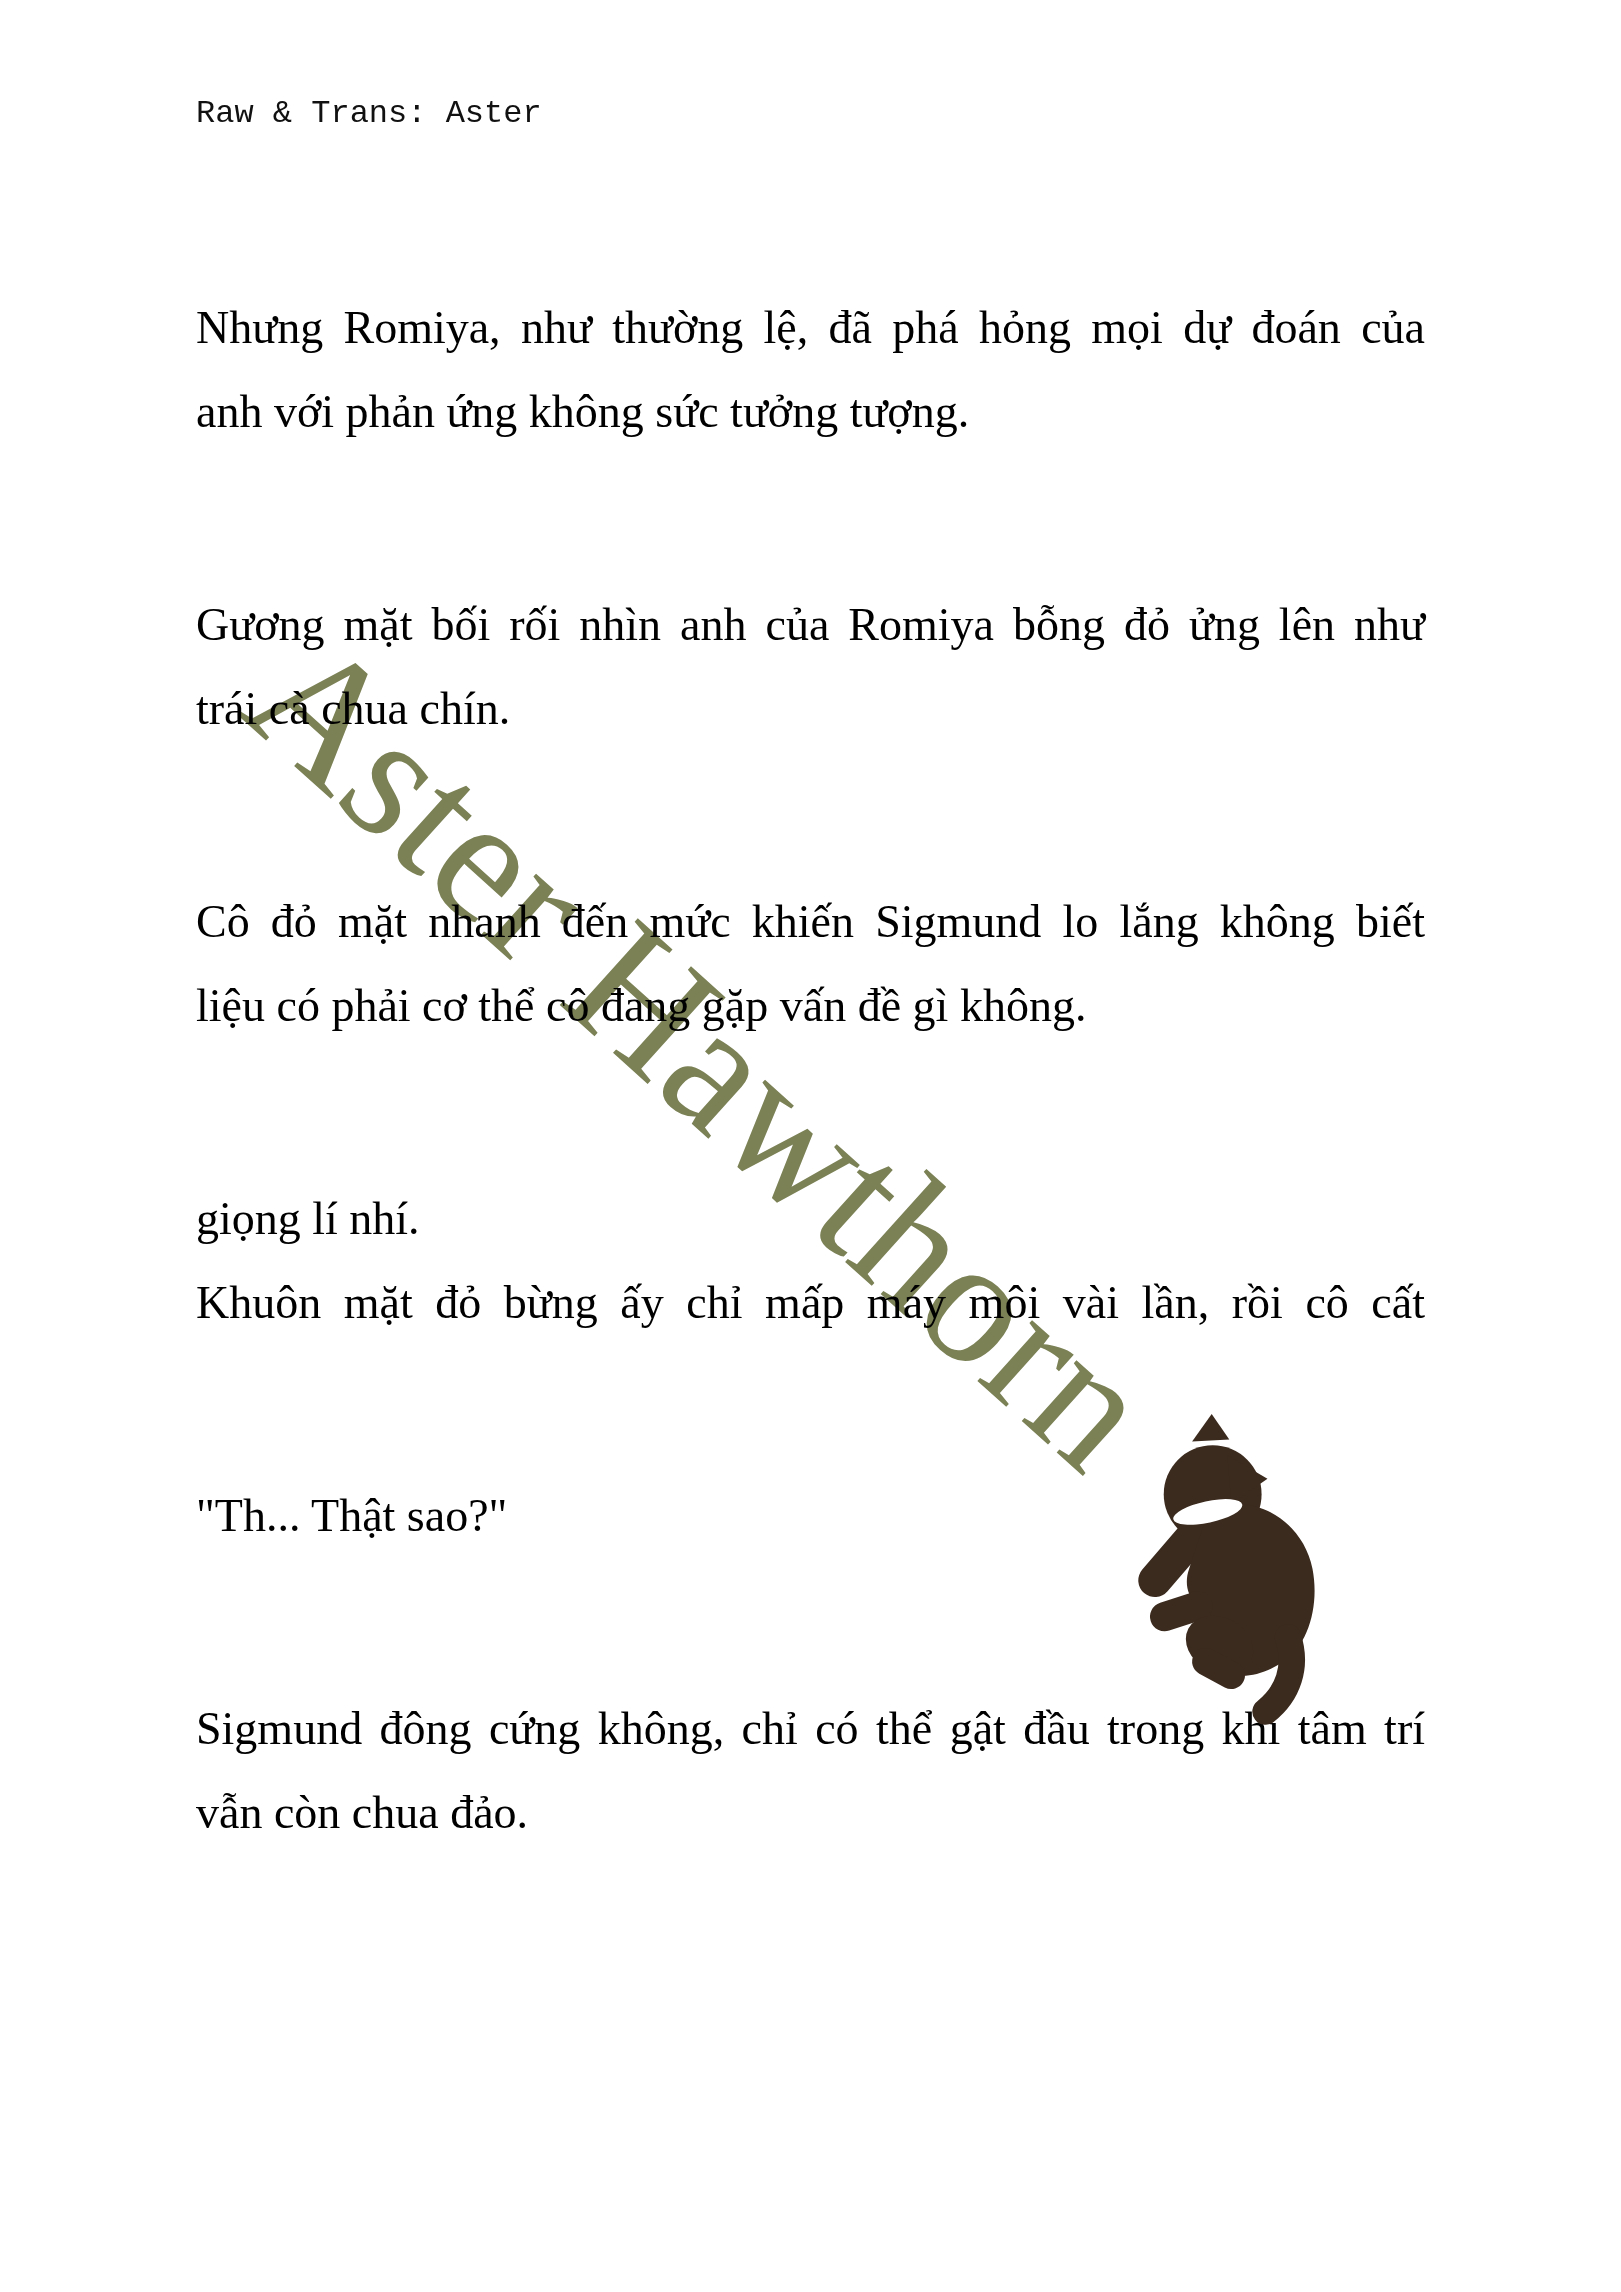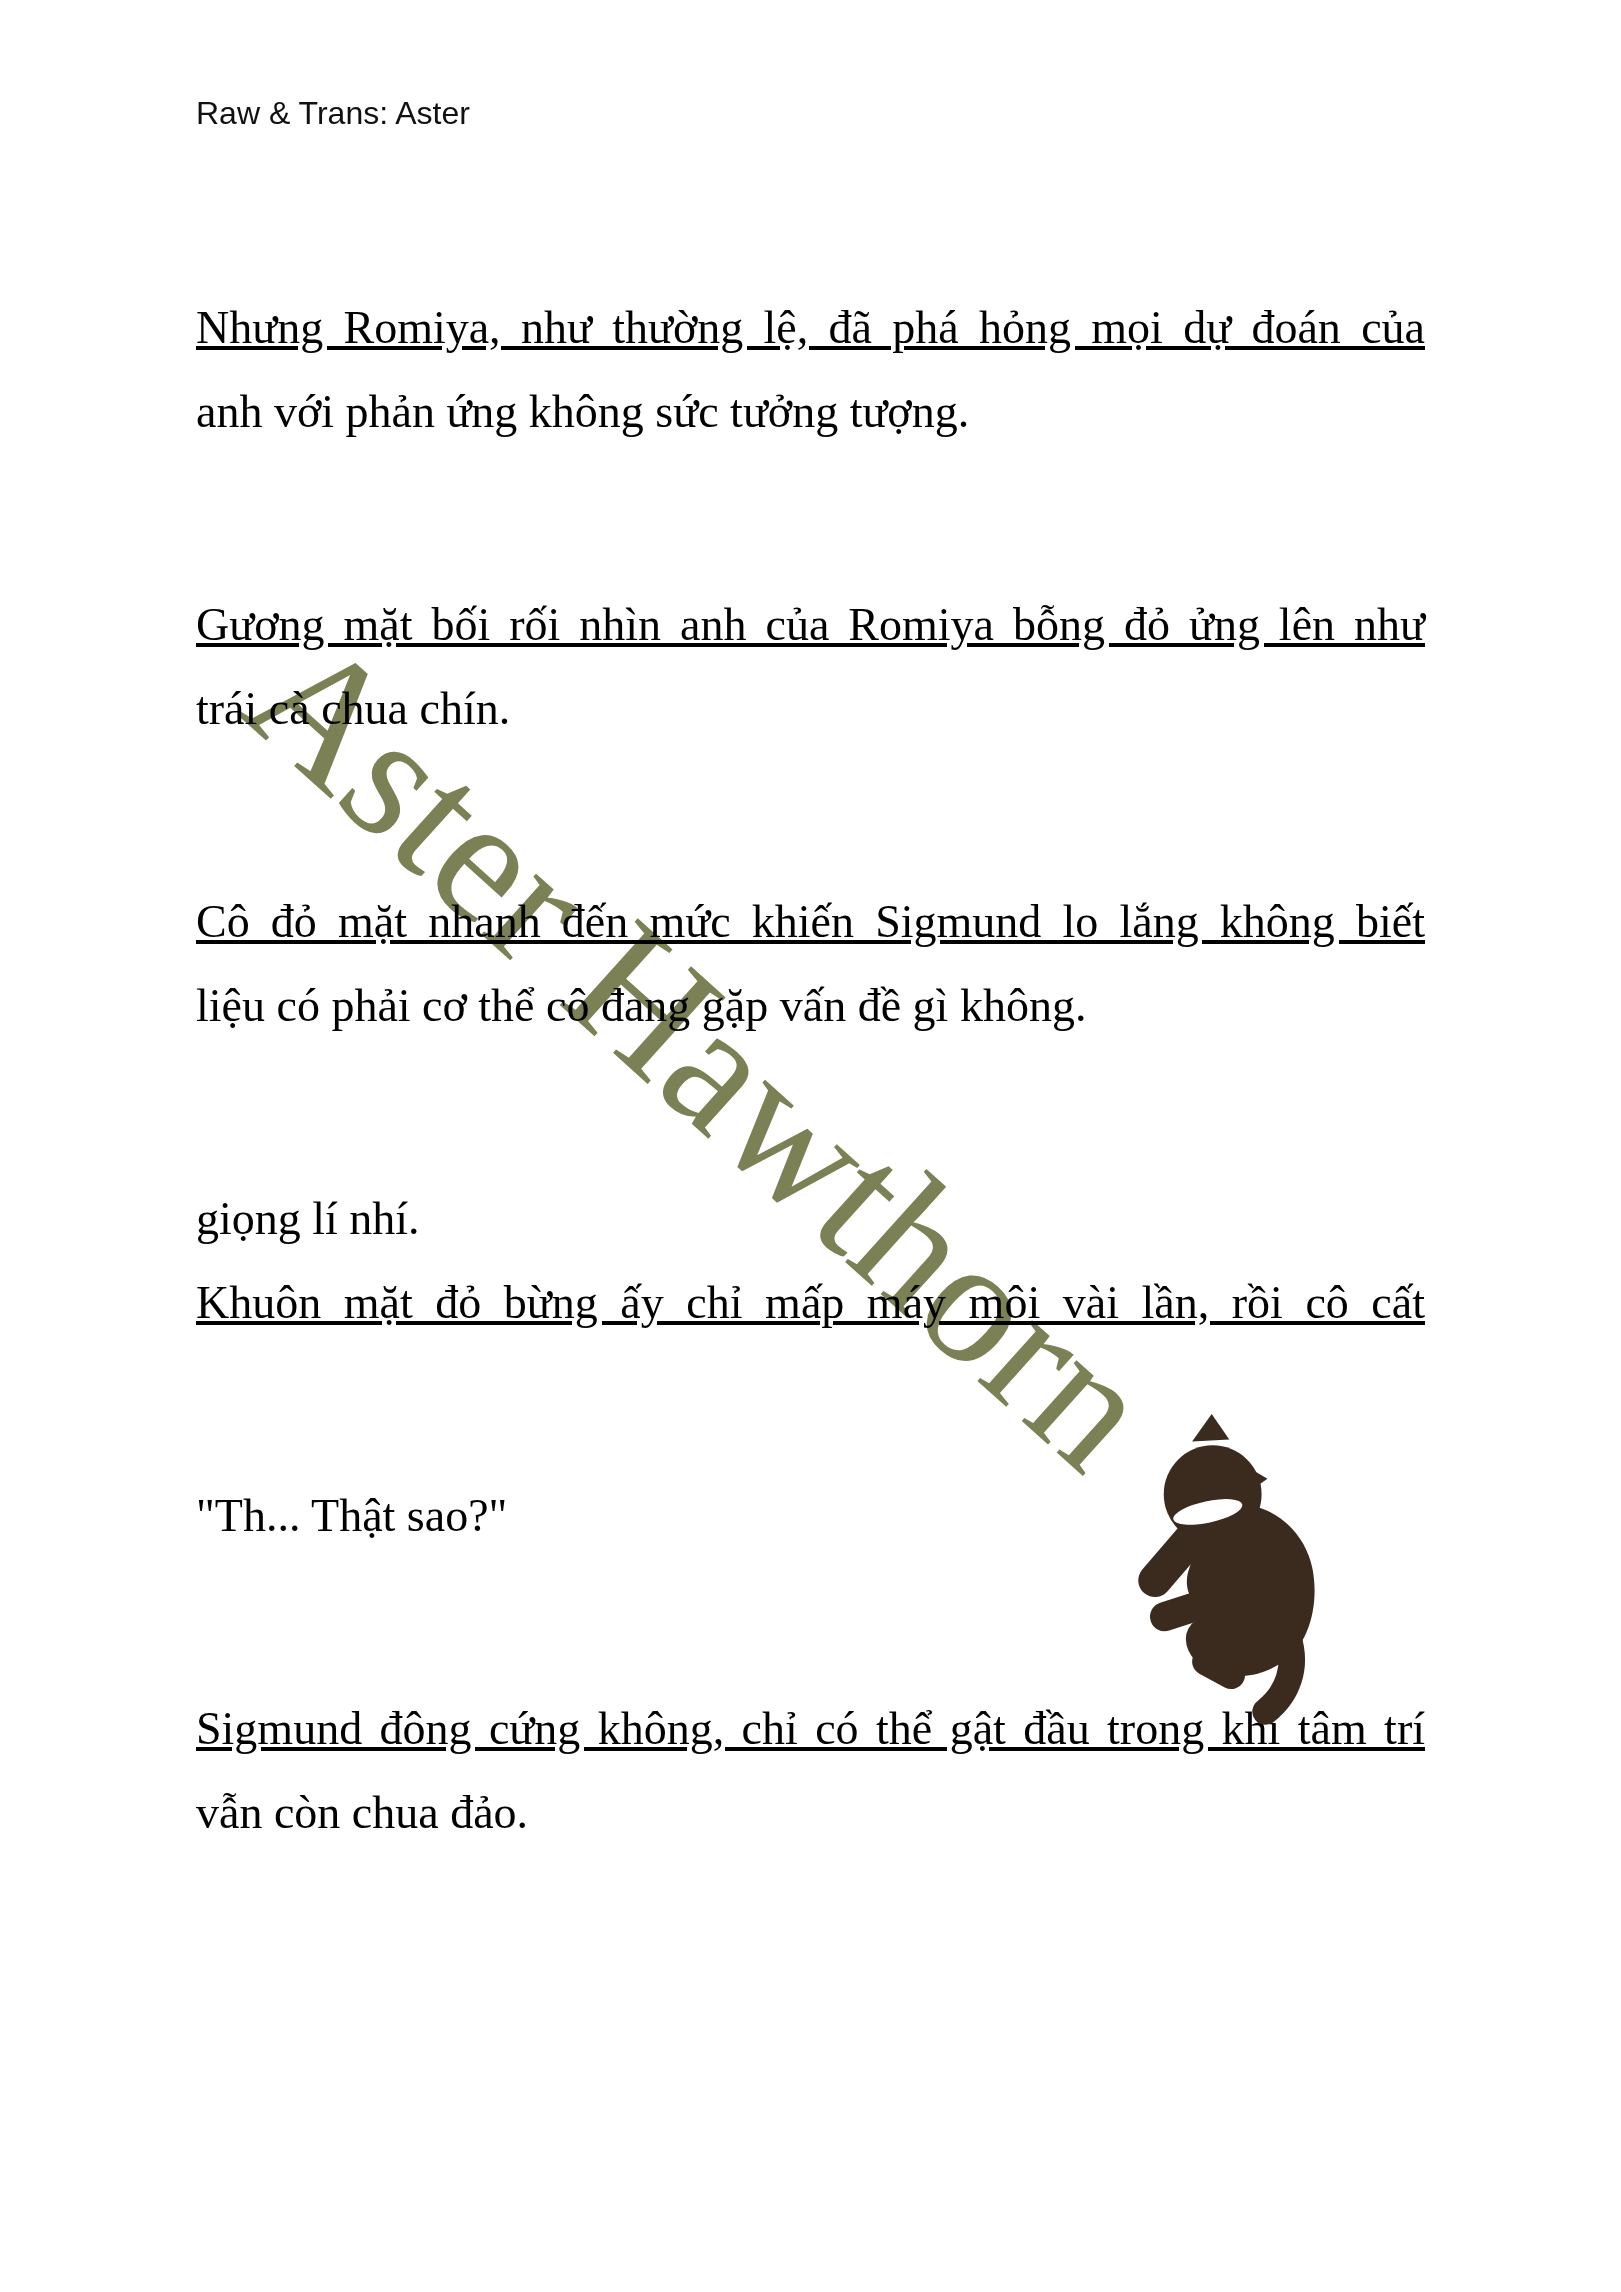--- a/index.html
+++ b/index.html
@@ -13,21 +13,21 @@
     width:1621px;height:2293px;
     background:var(--color-bg);
     position:relative;
     overflow:hidden;
     font-family:"Liberation Serif",serif;
     color:var(--color-text);
   }
   .page-header{
     position:absolute;
     left:196px;top:96px;
-    font-family:Liberation Sans, sans-serif;
+    font-family:Liberation Mono, monospace;
     font-size:32px;
     line-height:1.1;
     color:#111;
     z-index:2;
   }
   .watermark{
     position:absolute;
     left:336px;top:603px;
     font-family:"Liberation Serif",serif;
     font-size:178px;
@@ -45,21 +45,20 @@
     width:1229px;
     font-size:46px;
     line-height:84px;
     z-index:2;
   }
   .para{margin:0 0 129px 0;}
   .line{min-height:84px;}
   .line.justify{
     text-align:justify;
     text-align-last:justify;
-    text-decoration:underline;
   }
   .cat{
     position:absolute;
     left:1106px;top:1400px;
     width:274px;height:353px;
     color:var(--color-cat);
     z-index:3;
   }
 </style>
 </head>

